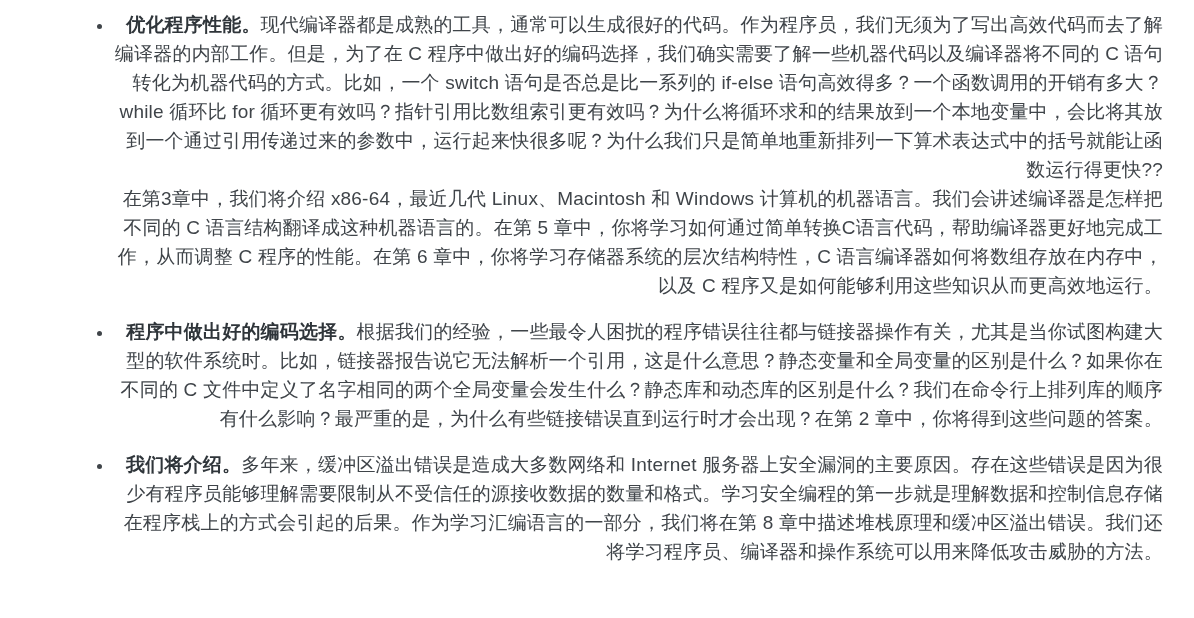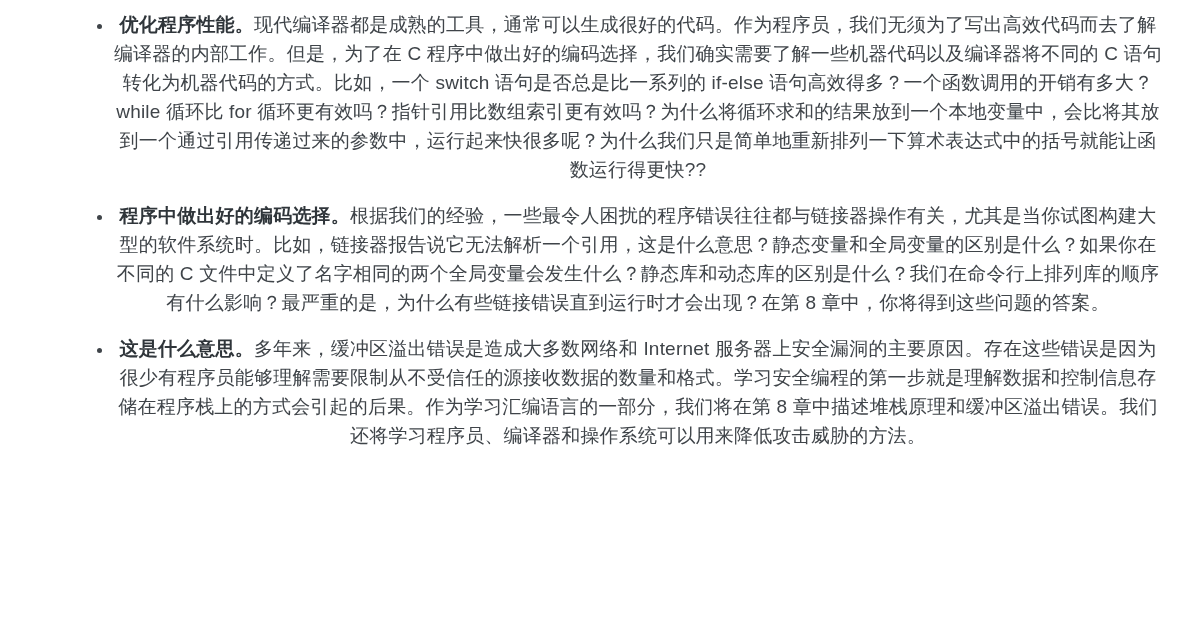--- a/index.html
+++ b/index.html
@@ -22,21 +22,21 @@
   ul.bullet-list {
     margin: 0;
     padding: 0 0 0 24px;
     list-style: disc outside;
     max-width: 1066px;
   }
   ul.bullet-list > li {
     font-size: 19px;
     line-height: 29px;
     margin: 0 0 17px 16px;
-    text-align: center;
+    text-align: right;
     letter-spacing: 0.2px;
   }
   ul.bullet-list > li::marker {
     color: #3f4449;
     font-size: 16px;
   }
   p.para {
     margin: 0;
     padding: 0;
   }
@@ -46,24 +46,25 @@
   }
 </style>
 </head>
 <body>
 
 <div class="doc">
   <ul class="bullet-list">
 
     <li>
       <p class="para"><strong class="lead">优化程序性能。</strong><span>现代编译器都是成熟的工具，通常可以生成很好的代码。作为程序员，我们无须为了写出高效代码而去了解编译器的内部工作。但是，为了在 C 程序中做出好的编码选择，我们确实需要了解一些机器代码以及编译器将不同的 C 语句转化为机器代码的方式。比如，一个 switch 语句是否总是比一系列的 if-else 语句高效得多？一个函数调用的开销有多大？while 循环比 for 循环更有效吗？指针引用比数组索引更有效吗？为什么将循环求和的结果放到一个本地变量中，会比将其放到一个通过引用传递过来的参数中，运行起来快很多呢？为什么我们只是简单地重新排列一下算术表达式中的括号就能让函数运行得更快??</span></p>
+      <p class="para">在第3章中，我们将介绍 x86-64，最近几代 Linux、Macintosh 和 Windows 计算机的机器语言。我们会讲述编译器是怎样把不同的 C 语言结构翻译成这种机器语言的。在第 5 章中，你将学习如何通过简单转换C语言代码，帮助编译器更好地完成工作，从而调整 C 程序的性能。在第 6 章中，你将学习存储器系统的层次结构特性，C 语言编译器如何将数组存放在内存中，以及 C 程序又是如何能够利用这些知识从而更高效地运行。</p>
     </li>
 
     <li>
-      <p class="para"><strong class="lead">程序中做出好的编码选择。</strong><span>根据我们的经验，一些最令人困扰的程序错误往往都与链接器操作有关，尤其是当你试图构建大型的软件系统时。比如，链接器报告说它无法解析一个引用，这是什么意思？静态变量和全局变量的区别是什么？如果你在不同的 C 文件中定义了名字相同的两个全局变量会发生什么？静态库和动态库的区别是什么？我们在命令行上排列库的顺序有什么影响？最严重的是，为什么有些链接错误直到运行时才会出现？在第 8 章中，你将得到这些问题的答案。</span></p>
+      <p class="para"><strong class="lead">程序中做出好的编码选择。</strong><span>根据我们的经验，一些最令人困扰的程序错误往往都与链接器操作有关，尤其是当你试图构建大型的软件系统时。比如，链接器报告说它无法解析一个引用，这是什么意思？静态变量和全局变量的区别是什么？如果你在不同的 C 文件中定义了名字相同的两个全局变量会发生什么？静态库和动态库的区别是什么？我们在命令行上排列库的顺序有什么影响？最严重的是，为什么有些链接错误直到运行时才会出现？在第 2 章中，你将得到这些问题的答案。</span></p>
     </li>
 
     <li>
-      <p class="para"><strong class="lead">这是什么意思。</strong><span>多年来，缓冲区溢出错误是造成大多数网络和 Internet 服务器上安全漏洞的主要原因。存在这些错误是因为很少有程序员能够理解需要限制从不受信任的源接收数据的数量和格式。学习安全编程的第一步就是理解数据和控制信息存储在程序栈上的方式会引起的后果。作为学习汇编语言的一部分，我们将在第 8 章中描述堆栈原理和缓冲区溢出错误。我们还将学习程序员、编译器和操作系统可以用来降低攻击威胁的方法。</span></p>
+      <p class="para"><strong class="lead">我们将介绍。</strong><span>多年来，缓冲区溢出错误是造成大多数网络和 Internet 服务器上安全漏洞的主要原因。存在这些错误是因为很少有程序员能够理解需要限制从不受信任的源接收数据的数量和格式。学习安全编程的第一步就是理解数据和控制信息存储在程序栈上的方式会引起的后果。作为学习汇编语言的一部分，我们将在第 8 章中描述堆栈原理和缓冲区溢出错误。我们还将学习程序员、编译器和操作系统可以用来降低攻击威胁的方法。</span></p>
     </li>
 
   </ul>
 </div>
 
 </body></html>

